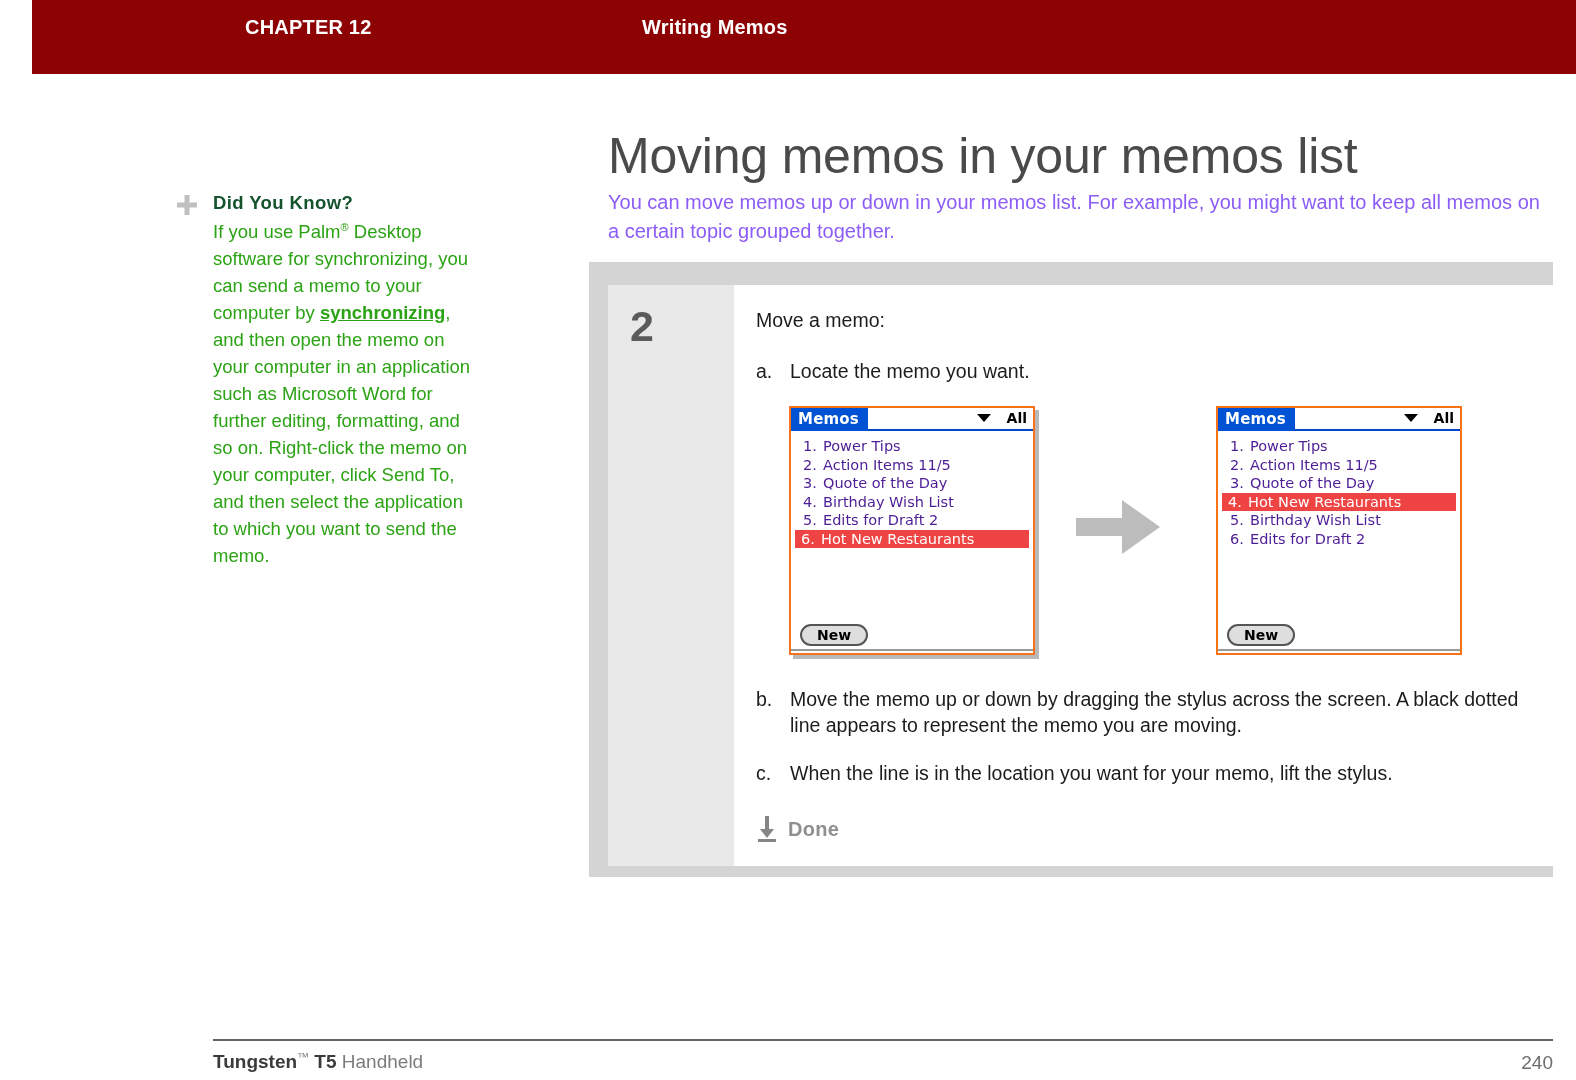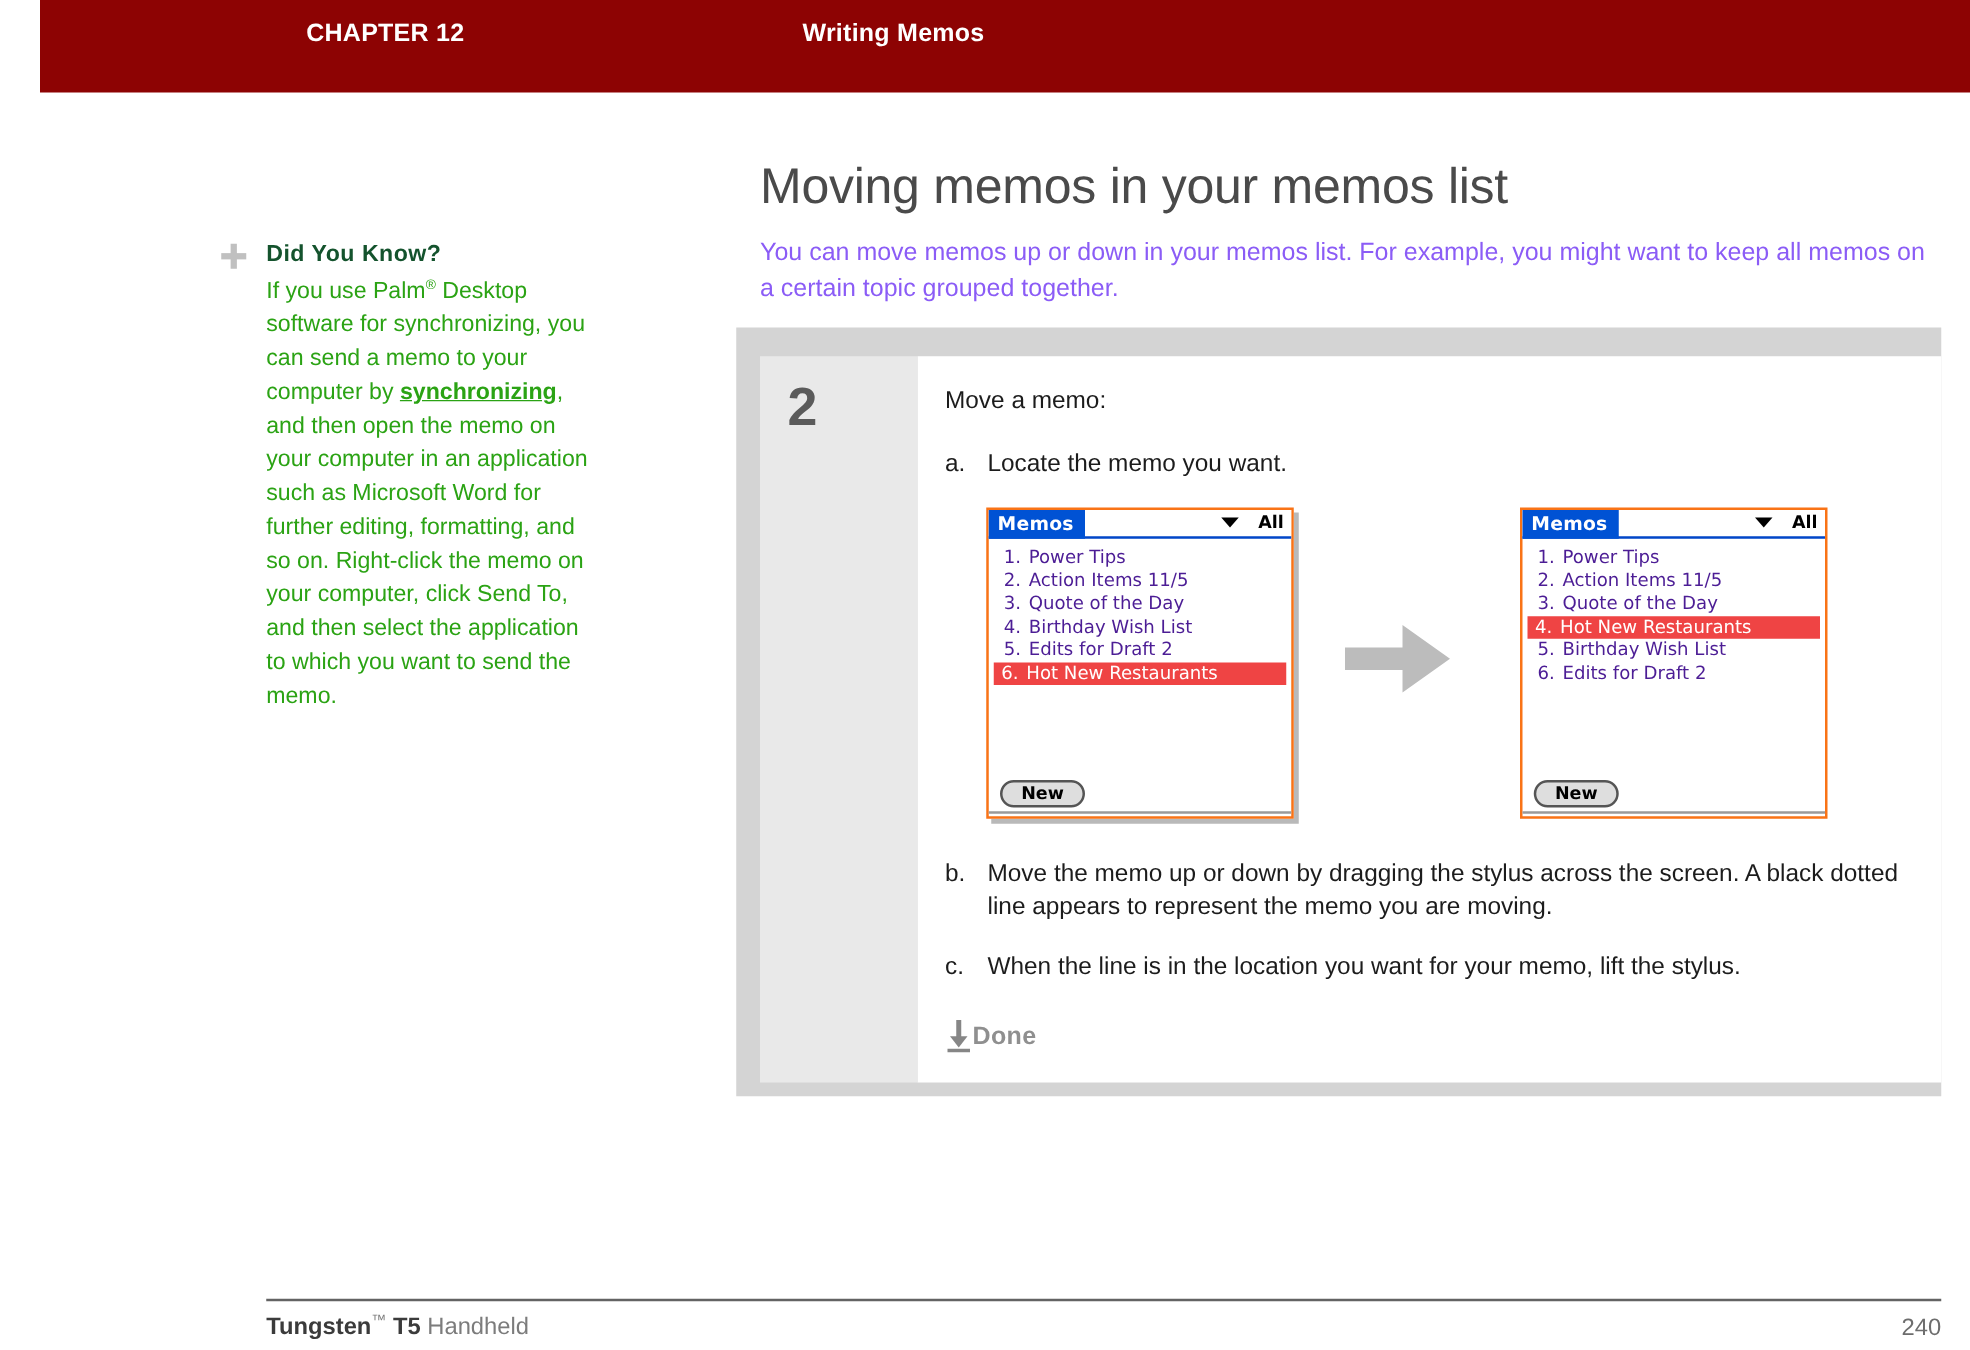--- a/index.html
+++ b/index.html
@@ -79,21 +79,21 @@
   .tip-link {
     font-weight: bold;
     text-decoration: underline;
     color: #2ba314;
   }
 
   
   .page-title {
     position: absolute;
     left: 608px; top: 127px;
-    font-size: 40px;
+    font-size: 50px;
     font-weight: normal;
     color: #4a4a4a;
     letter-spacing: -0.2px;
   }
   .intro-para {
     position: absolute;
     left: 608px; top: 188px;
     width: 945px;
     font-size: 20px;
     line-height: 29px;
@@ -270,20 +270,21 @@
     display: inline-block;
     width: 38px; height: 28px;
     vertical-align: -9px;
     margin: 0 2px;
   }
 
   
   .done-row {
     display: flex;
     align-items: center;
+    gap: 10px;
     margin-top: 30px;
   }
   .done-arrow { width: 22px; height: 26px; color: #868686; }
   .done-label {
     font-size: 20px;
     font-weight: bold;
     color: #8f8f8f;
     letter-spacing: 0.3px;
   }
 

